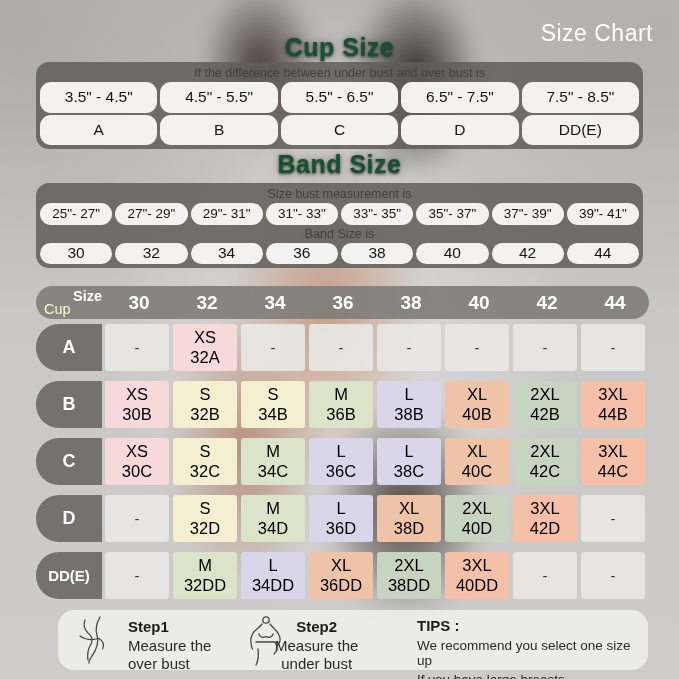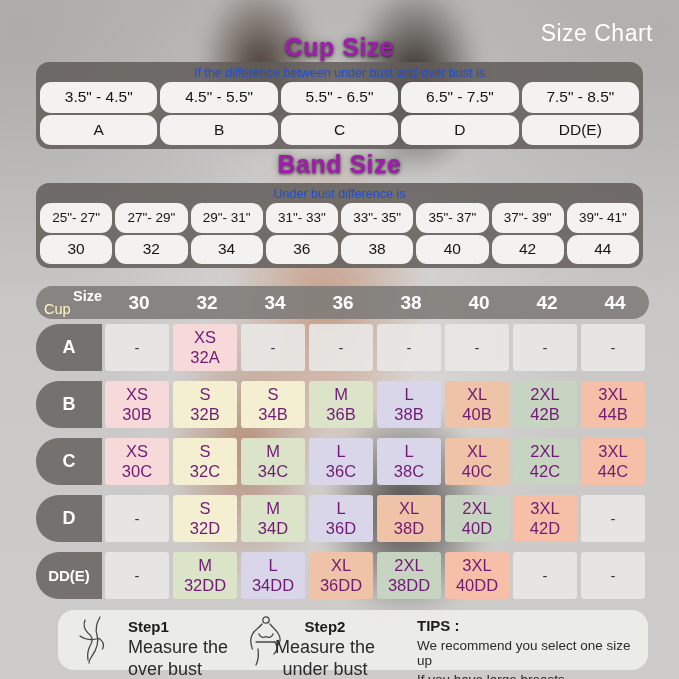--- a/index.html
+++ b/index.html
@@ -31,36 +31,36 @@
   .brand{
     position:absolute;left:50px;top:13px;
     color:#fff;font-size:33px;font-weight:bold;letter-spacing:4px;
   }
   .page-title{
     position:absolute;right:26px;top:20px;
     color:#fff;font-size:23px;letter-spacing:.5px;
   }
   .section-title{
     position:absolute;left:0;width:100%;text-align:center;
-    color:#a21caf;font-size:25px;font-weight:bold;letter-spacing:.5px;
+    color:#14532d;font-size:25px;font-weight:bold;letter-spacing:.5px;
     text-shadow:0 1px 3px rgba(0,0,0,.7),0 0 9px rgba(0,0,0,.35);
   }
   .cup-title{top:33px;}
   .band-title{top:150px;}
   
   .dark-table{
     position:absolute;left:36px;width:607px;
     background:rgba(97,93,89,.85);border-radius:13px;
     display:flex;flex-direction:column;padding:3px 4px;box-sizing:border-box;
   }
   .cup-table{top:62px;height:87px;}
   .band-table{top:183px;height:85px;}
   .bar-label{
     flex:0 0 16px;line-height:16px;text-align:center;
-    color:#1d4ed8;font-size:12.5px;
+    color:#404040;font-size:12.5px;
   }
   .pill-row{display:flex;flex:1;gap:3px;margin:1px 0;}
   .pill{
     flex:1;background:#f3f2f0;border-radius:11px;
     display:flex;align-items:center;justify-content:center;
     color:#151515;font-size:15.5px;
   }
   .band-table .pill.range{font-size:13.5px;}
   
   .matrix-header{
@@ -76,37 +76,37 @@
   .m-label{
     flex:0 0 66px;margin-right:3px;
     background:rgba(112,109,106,.96);border-radius:23px 0 0 23px;
     color:#fff;font-size:18px;font-weight:bold;
     display:flex;align-items:center;justify-content:center;
   }
   .m-label.small{font-size:15px;}
   .m-cell{
     flex:0 0 64px;margin-right:4px;border-radius:3px;
     display:flex;flex-direction:column;align-items:center;justify-content:center;
-    color:#701a75;font-size:16.5px;line-height:1.18;
+    color:#000000;font-size:16.5px;line-height:1.18;
   }
   .m-cell.empty{background:rgba(233,232,230,.9);color:#3a3a3a;font-size:15px;}
   
   .footer{
     position:absolute;left:58px;top:610px;width:590px;height:60px;
     background:rgba(244,243,241,.78);border-radius:16px;
   }
   .step-icon{position:absolute;top:6px;}
   .icon-1{left:13px;}
   .icon-2{left:186px;}
   .step-block{position:absolute;top:8px;color:#1c1c1c;}
   .step-1{left:70px;}
   .step-2{left:217px;text-align:center;}
   .tips-block{left:359px;position:absolute;top:7px;color:#1c1c1c;}
   .step-label,.tips-label{font-size:15px;font-weight:bold;margin-bottom:2px;}
-  .step-line{font-size:18px;line-height:1.22;color:#2a2a2a;}
+  .step-line{font-size:15px;line-height:1.22;color:#2a2a2a;}
   .tips-line{font-size:13.5px;color:#2a2a2a;margin-top:4px;}
   svg.linework{stroke:#474747;stroke-width:1.3;fill:none;stroke-linecap:round;}
 </style>
 </head>
 <body>
 
 <div class="page">
   <div class="bg-vignette"></div>
   <div class="bg-photo"></div>
 
@@ -126,31 +126,32 @@
         <div class="pill">A</div>
         <div class="pill">B</div>
         <div class="pill">C</div>
         <div class="pill">D</div>
         <div class="pill">DD(E)</div>
       </div>
   </div>
 
   <div class="section-title band-title">Band Size</div>
   <div class="dark-table band-table">
-    <div class="bar-label">Under bust difference is</div>
+    <div class="bar-label">Size bust measurement is</div>
     <div class="pill-row" id="band-ranges">
         <div class="pill range">25"- 27"</div>
         <div class="pill range">27"- 29"</div>
         <div class="pill range">29"- 31"</div>
         <div class="pill range">31"- 33"</div>
         <div class="pill range">33"- 35"</div>
         <div class="pill range">35"- 37"</div>
         <div class="pill range">37"- 39"</div>
         <div class="pill range">39"- 41"</div>
       </div>
+    <div class="bar-label">Band Size is</div>
     <div class="pill-row" id="band-numbers">
         <div class="pill">30</div>
         <div class="pill">32</div>
         <div class="pill">34</div>
         <div class="pill">36</div>
         <div class="pill">38</div>
         <div class="pill">40</div>
         <div class="pill">42</div>
         <div class="pill">44</div>
       </div>

